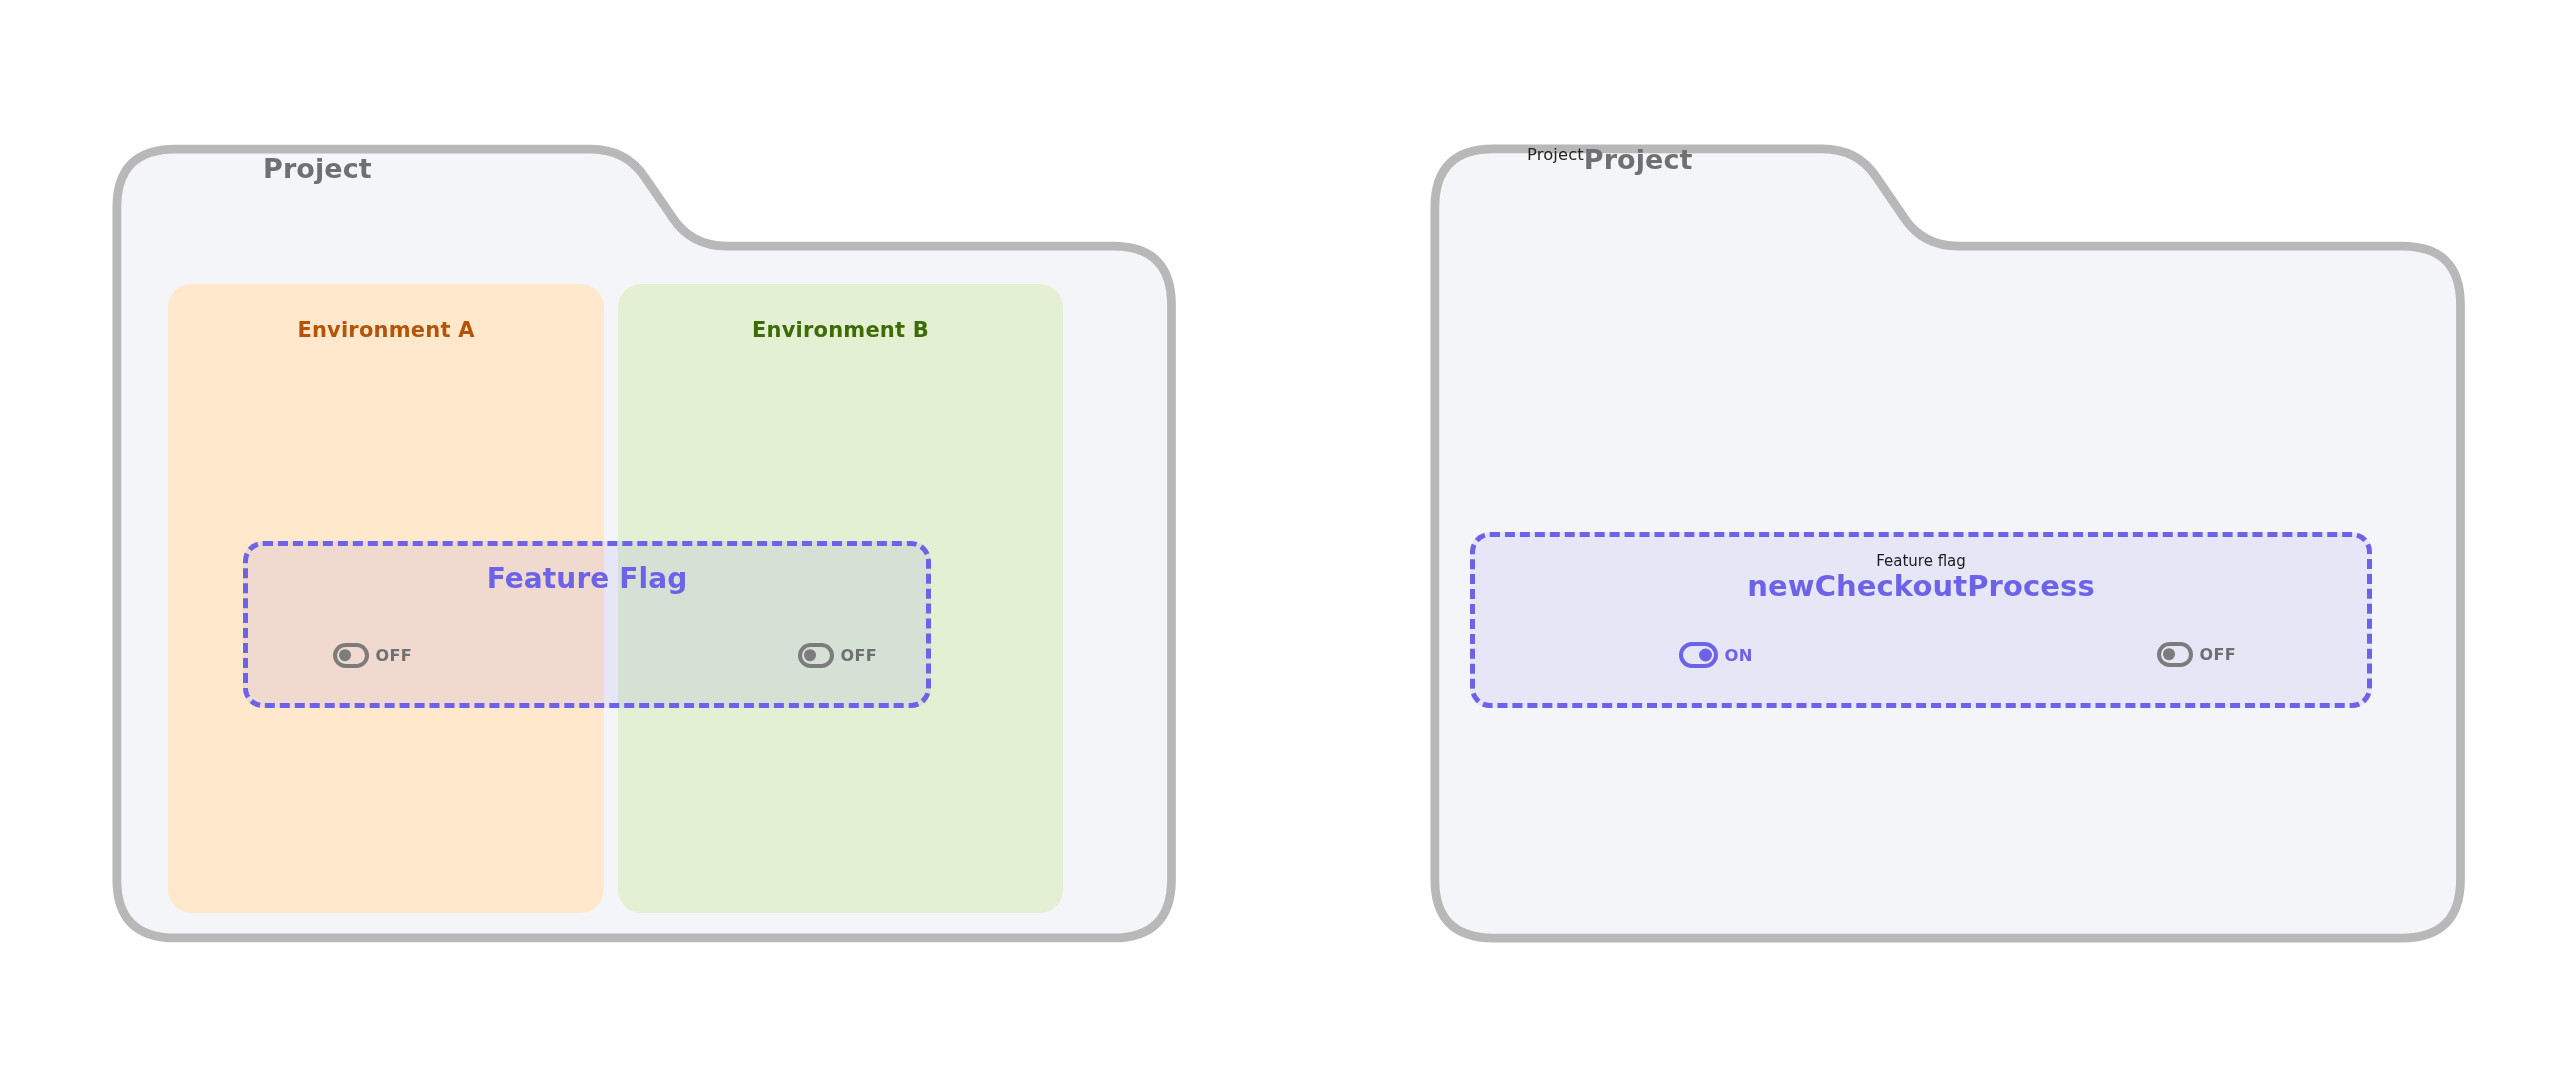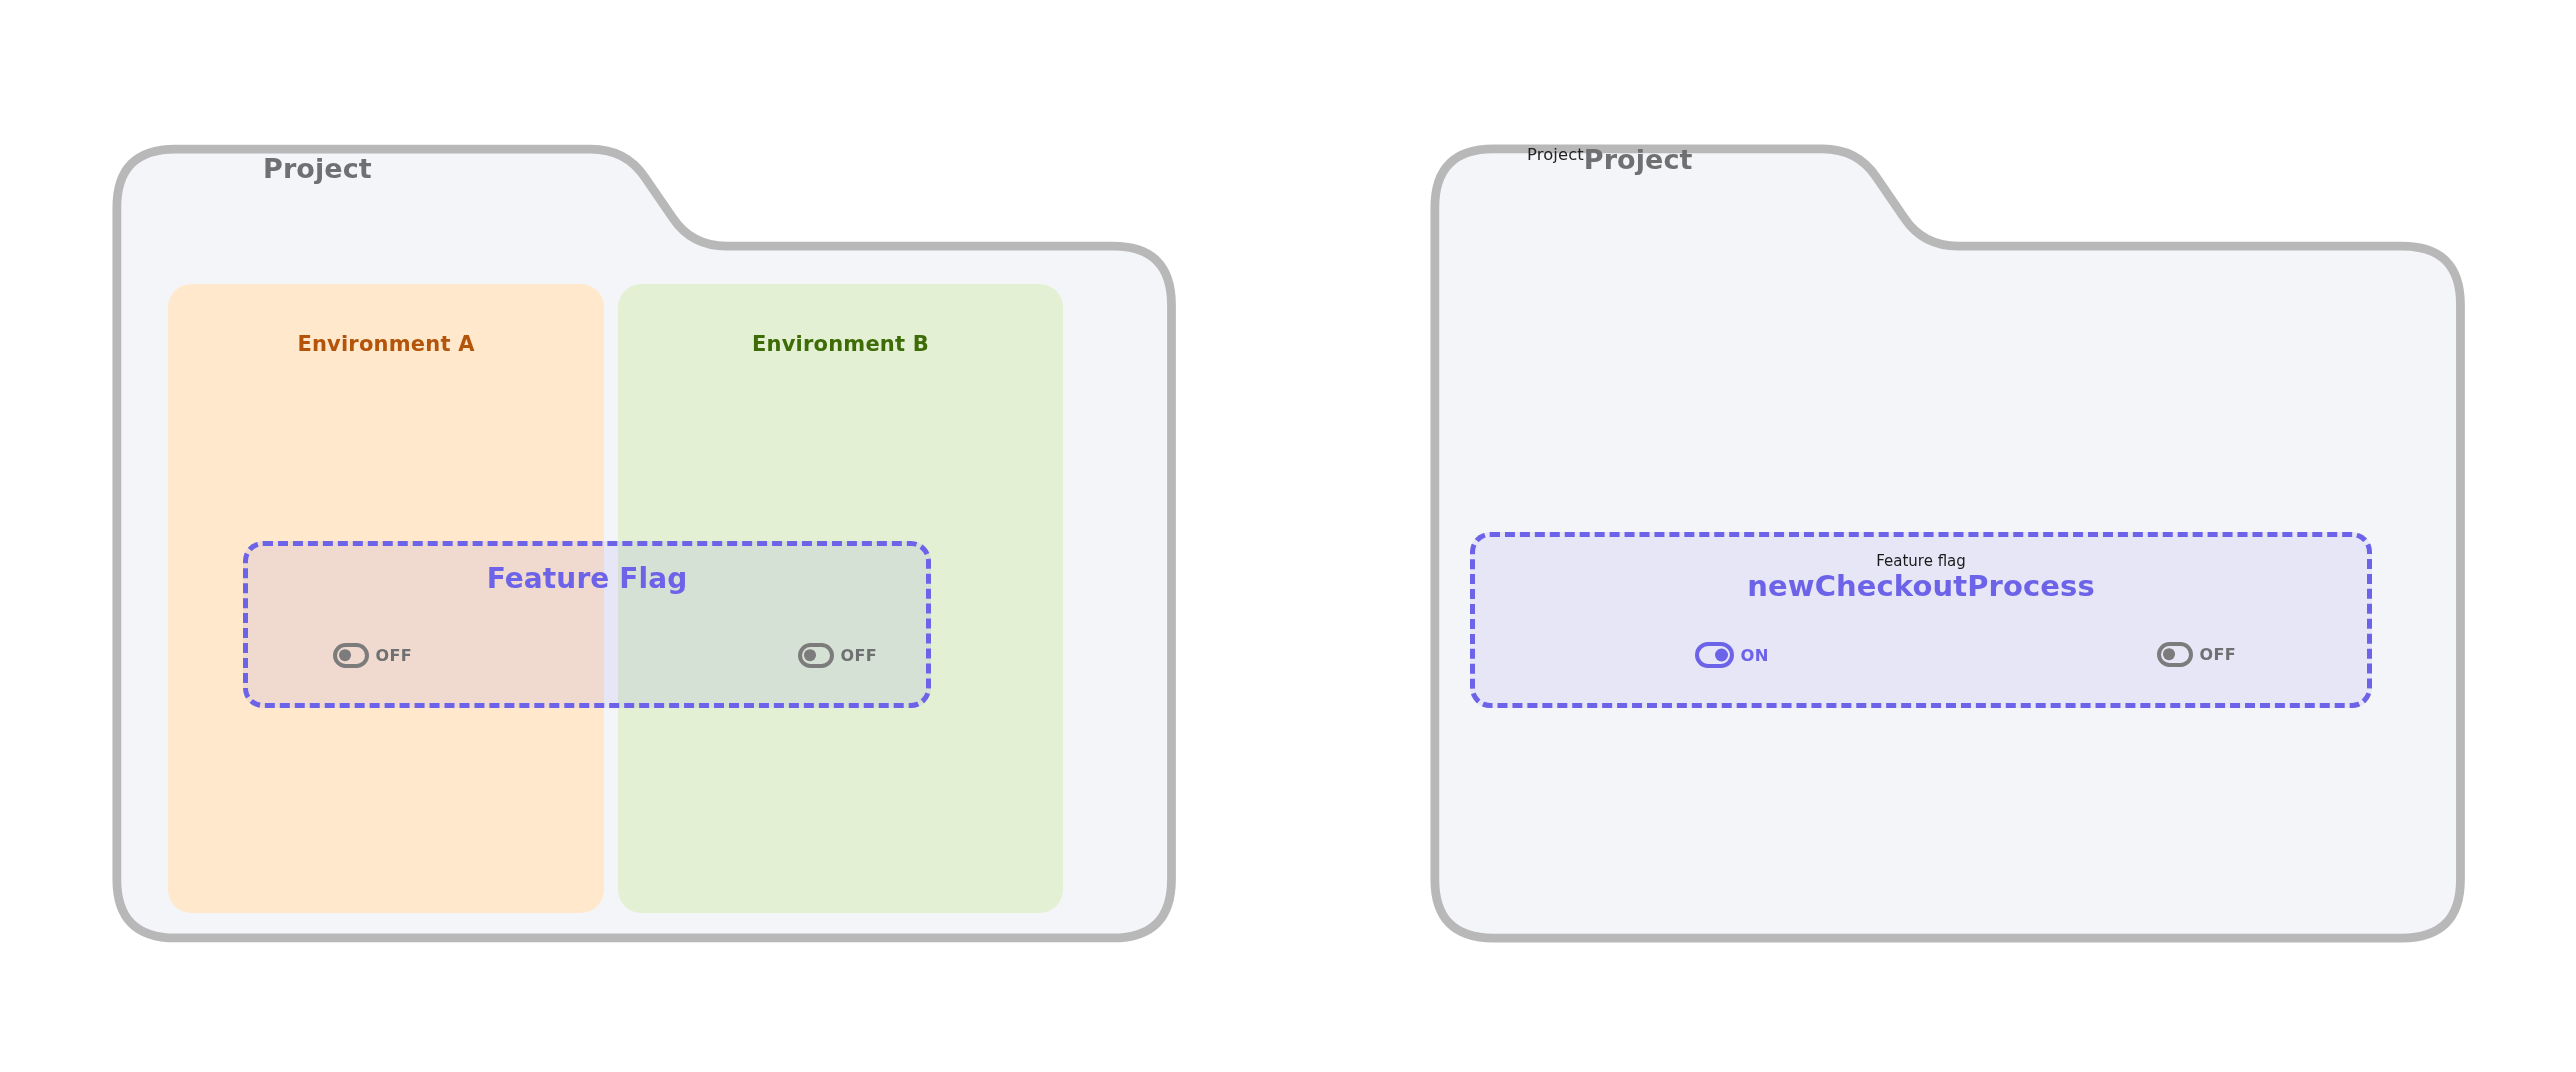--- a/index.html
+++ b/index.html
@@ -34,21 +34,21 @@
   
   .env-card{
     position:absolute;border-radius:23.4px;z-index:2;
   }
   .env-card.orange{background:#FFE8CC;}
   .env-card.green{background:#E3F0D4;}
   .env-label{
     position:absolute;left:0;right:0;
     text-align:center;
     font-size:21px;font-weight:700;
-    letter-spacing:0.2px;white-space:nowrap;margin-top:14px;
+    letter-spacing:0.2px;white-space:nowrap;
   }
   .env-label.orange{color:#B4540A;}
   .env-label.green{color:#3D6B06;}
 
   
   .flag-band{
     position:absolute;z-index:6;
     border:5.9px dashed #6C63E8;
     border-radius:20px;
     background:rgba(108,99,232,0.10);
@@ -173,21 +173,21 @@
 
 
 
     <div class="flag-band" style="left:41px;top:389px;width:902px;height:176px;">
 
       <div class="flag-text" style="top:16.4px;">
         <div class="flag-kicker">Feature flag</div>
         <div class="flag-name" style="font-size:29px;">newCheckoutProcess</div>
       </div>
 
-      <div class="toggle-group" style="left:220px;top:105px;">
+      <div class="toggle-group" style="left:204px;top:105px;">
         <div class="switch on" style="width:39px;height:26px;">
           <span class="knob" style="width:13px;height:13px;"></span>
         </div>
         <span class="switch-label on" style="font-size:16.4px;margin-left:6.4px;">ON</span>
       </div>
 
       <div class="toggle-group" style="left:682px;top:105px;">
         <div class="switch off" style="width:36px;height:24.6px;">
           <span class="knob" style="width:11.7px;height:11.7px;"></span>
         </div>

